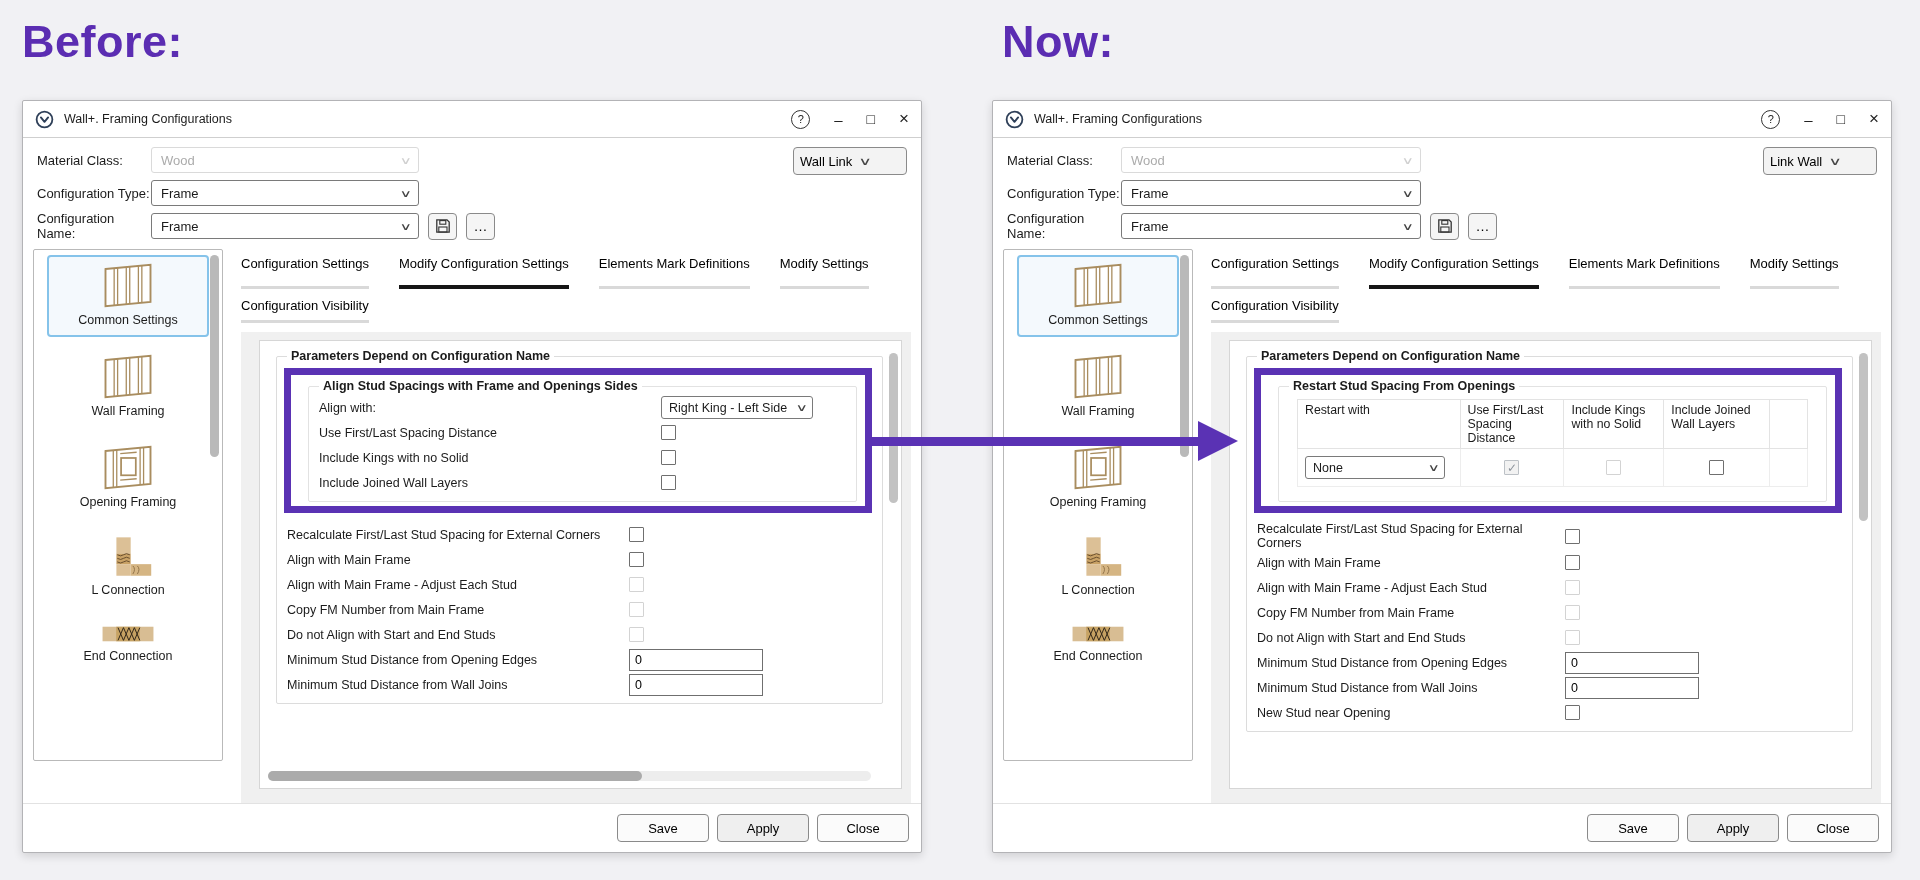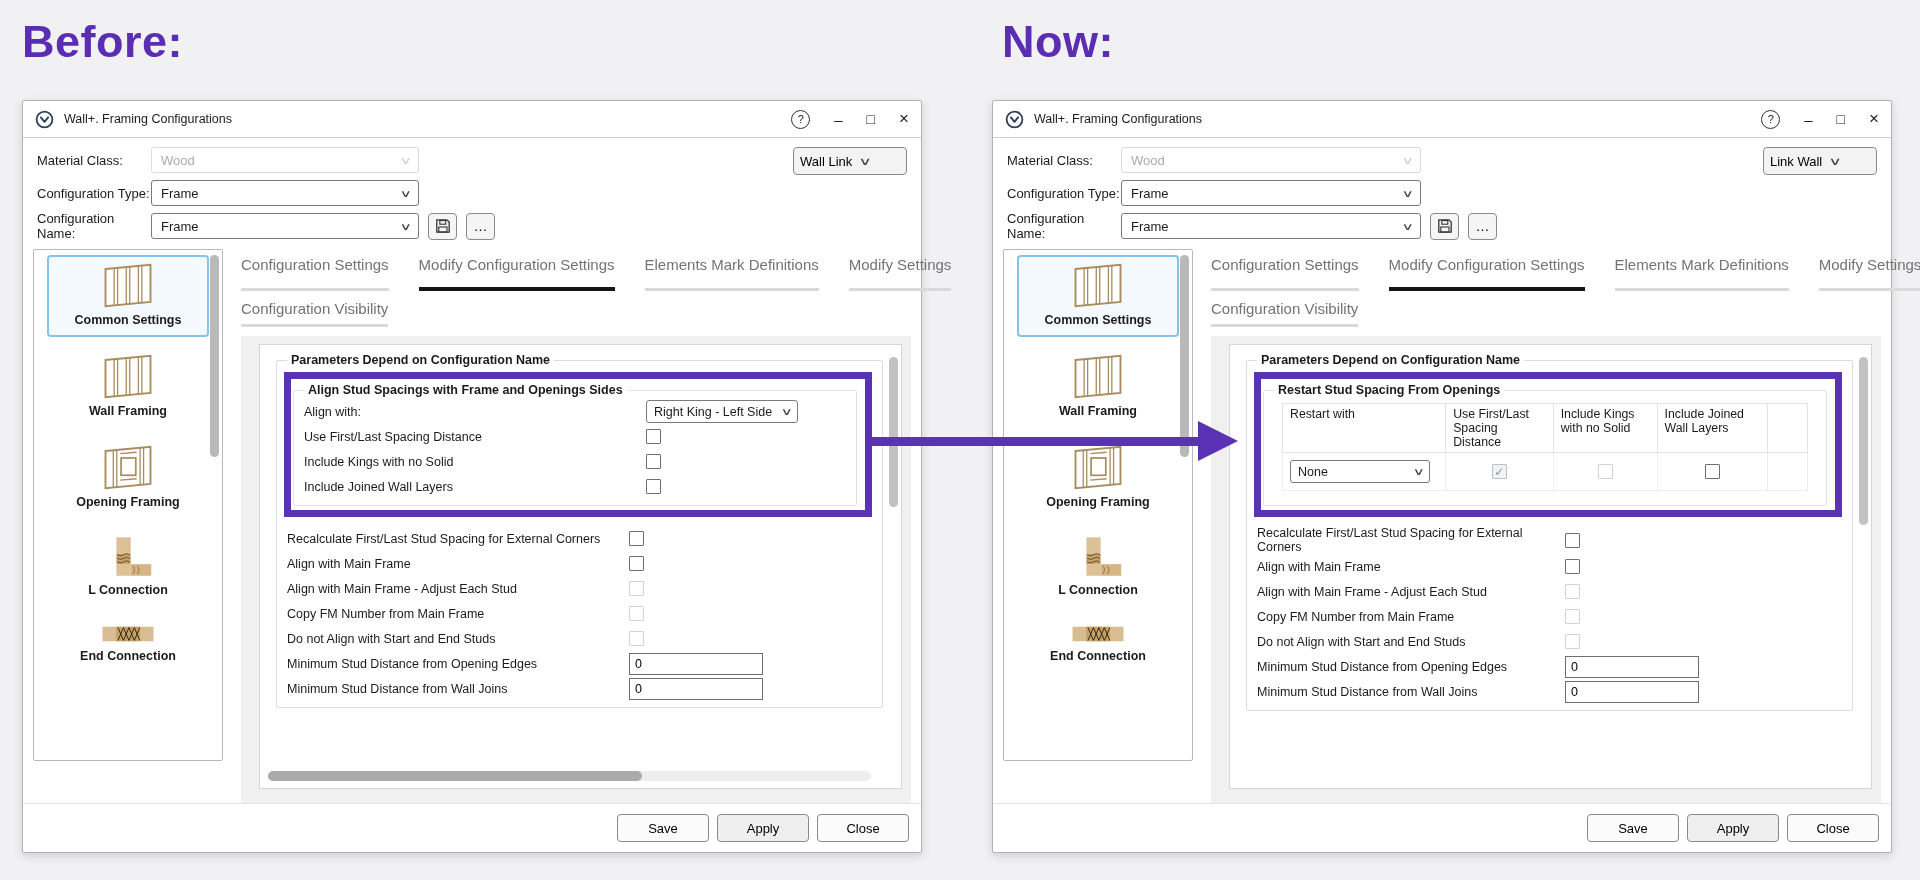--- a/index.html
+++ b/index.html
@@ -51,40 +51,40 @@
   .iconbtn svg{width:16px;height:16px;display:block}
 
   
   .dlgbody{flex:1;min-height:0;display:flex;padding:4px 10px 0;gap:18px}
   .sidebar{width:190px;flex:none;height:512px;border:1px solid #b9b9b9;border-radius:2px;background:#fff;
            position:relative;padding-top:5px;box-sizing:border-box}
   .sb-scroll{position:absolute;right:3px;top:5px;width:9px;height:202px;background:#b9b9b9;border-radius:5px}
   .sb-item{width:162px;margin:0 auto 9px;padding:6px 0 8px;display:flex;flex-direction:column;align-items:center;gap:5px;
            border:2px solid transparent;border-radius:4px;box-sizing:border-box}
   .sb-item.selected{border-color:#85c3ea;background:#f4f9fd}
-  .sb-label{font-size:12.5px;font-weight:bold;white-space:nowrap}
+  .sb-label{font-size:12.5px;font-weight:normal;white-space:nowrap}
   .sb-icon svg{display:block}
 
   .main{flex:1;min-width:0;display:flex;flex-direction:column}
   .tabs{flex:none;padding-top:7px}
   .tabrow{display:flex;gap:30px;margin-bottom:9px}
-  .tab{font-size:15px;padding-bottom:7px;border-bottom:3px solid #d9d9d9;color:#737373;white-space:nowrap}
+  .tab{font-size:13px;padding-bottom:7px;border-bottom:3px solid #d9d9d9;color:#000000;white-space:nowrap}
   .tab.active{border-bottom:4px solid #161616;padding-bottom:14px}
 
   .content{flex:1;min-height:0;background:#f0f0f0;padding:8px 9px 14px 18px;box-sizing:border-box}
   .panel{background:#fff;border:1px solid #d6d6d6;height:100%;position:relative;
          padding:4px 14px 14px 8px;box-sizing:border-box}
   .vscroll{position:absolute;right:3px;top:12px;width:9px;height:150px;background:#c2c2c2;border-radius:5px}
   .dlg-right .vscroll{height:168px}
 
   fieldset.group{border:1px solid #dcdcdc;border-radius:2px;margin:4px 4px 0 8px;padding:2px 10px 6px}
   fieldset.group legend{font-size:12.5px;font-weight:bold;padding:0 4px}
 
   .hl-box{border:7px solid #5a32b4;margin:3px 0 9px -3px;background:#fff}
-  .hl-box fieldset.group{border-color:#e2e2e2;margin:4px 8px 4px 2px}
+  .hl-box fieldset.group{border-color:#e2e2e2;margin:4px 8px 4px 17px}
 
   .row{display:flex;align-items:center;min-height:25px;font-size:12.5px}
   .rlabel{width:342px;flex:none}
   .dlg-right .rlabel{width:308px}
   .cb{width:15px;height:15px;flex:none;border:1px solid #6f6f6f;border-radius:1px;background:#fff;
       display:flex;align-items:center;justify-content:center;box-sizing:border-box}
   .cb.disabled{border-color:#d3d3d3}
   .cb.checked{background:#f2f2f2;border-color:#bcc1c6;color:#8d949c;font-size:12px}
   .txt{width:134px;height:22px;border:1px solid #6f6f6f;font-size:12.5px;padding:0 5px;font-family:inherit;
        box-sizing:border-box;border-radius:0;background:#fff}
@@ -524,20 +524,24 @@
                 <span class="cb disabled"></span>
               </div>
             <div class="row">
                 <span class="rlabel">Minimum Stud Distance from Opening Edges</span>
                 <input class="txt" value="0" style="">
               </div>
             <div class="row">
                 <span class="rlabel">Minimum Stud Distance from Wall Joins</span>
                 <input class="txt" value="0" style="">
               </div>
+            <div class="row">
+                <span class="rlabel">New Stud near Opening</span>
+                <span class="cb"></span>
+              </div>
           </fieldset>
 
           <div class="vscroll"></div>
         </div>
       </div>
     </div>
   </div>
 
   <div class="footer">
     <button class="fbtn">Save</button>

